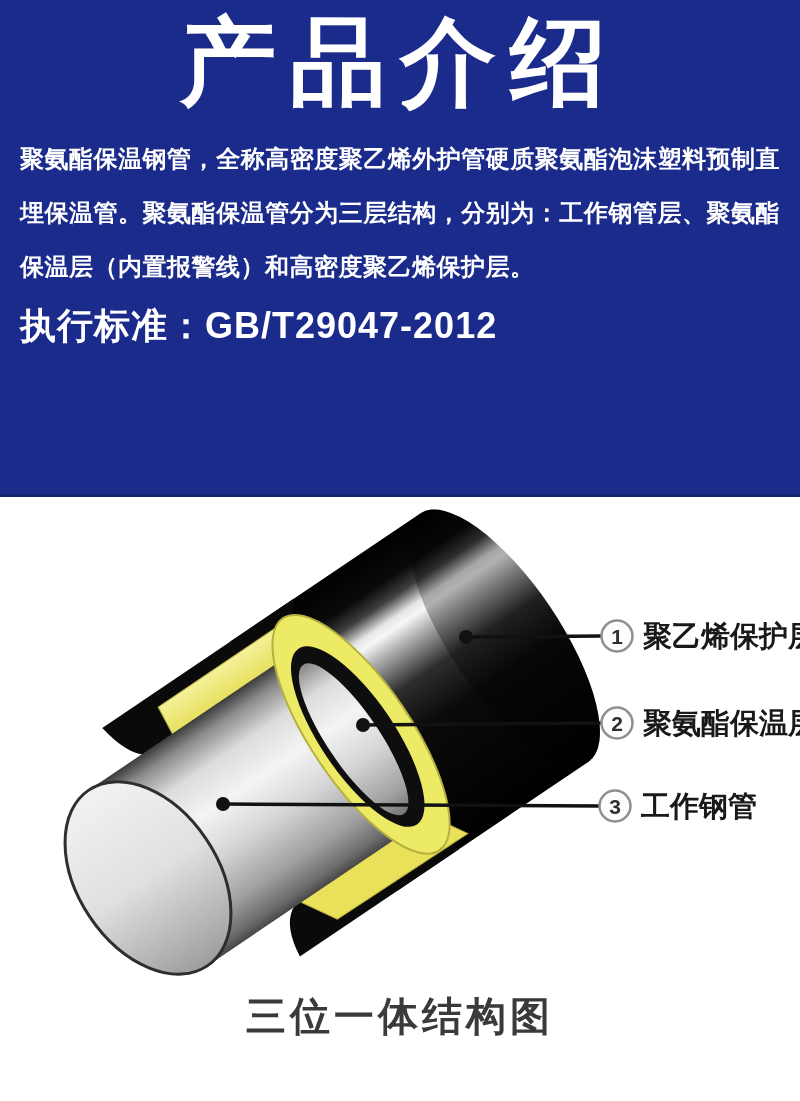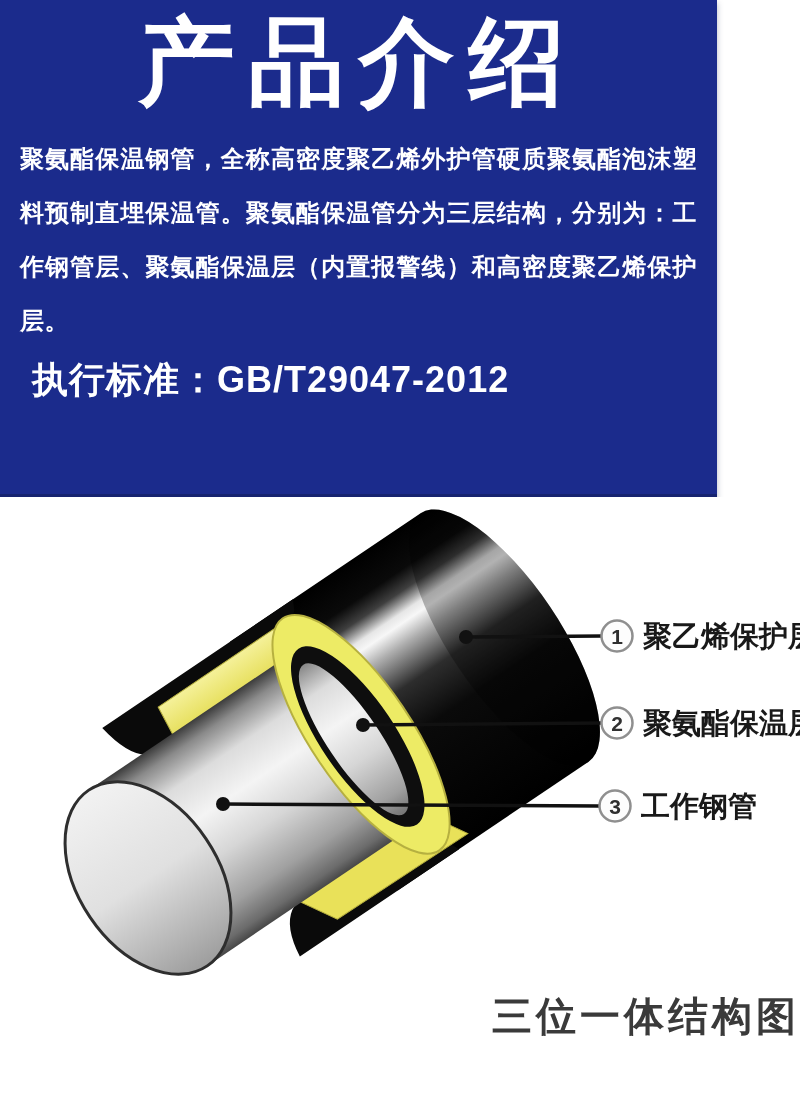--- a/index.html
+++ b/index.html
@@ -3,48 +3,48 @@
 <meta charset="utf-8">
 <style>
   html,body{margin:0;padding:0;background:#ffffff;}
   #page{
     position:relative;width:800px;height:1101px;margin:0 auto;
     background:#ffffff;overflow:hidden;
     font-family:"Liberation Sans","DejaVu Sans",sans-serif;
   }
   
   .panel{
-    position:absolute;left:0;top:0;width:717px;height:497px;
+    position:absolute;left:0;top:0;width:800px;height:497px;
     background:#1b2b8c;color:#ffffff;overflow:hidden;
     box-sizing:border-box;padding:8px 20px 0 20px;
     border-bottom:3px solid #16236f;
     box-shadow:0 3px 6px rgba(40,50,90,.35);
   }
   .title{
     text-align:center;font-size:96px;line-height:108px;font-weight:900;
     letter-spacing:14px;margin:0;white-space:nowrap;
   }
   .intro{
     margin:16px 0 0 0;font-size:24px;line-height:54px;font-weight:700;
     letter-spacing:.5px;text-align:justify;
   }
   .std-title{
-    margin:8px 0 0 12px;font-size:36px;line-height:48px;font-weight:800;
+    margin:8px 0 0 0;font-size:36px;line-height:48px;font-weight:800;
     letter-spacing:1px;white-space:nowrap;
   }
   .std-sub{
     margin:0;font-size:33px;line-height:45px;font-weight:900;
     letter-spacing:1px;text-align:justify;
   }
   
   .diagram{position:absolute;left:0;top:497px;width:800px;height:488px;background:#ffffff;}
   .diagram svg{display:block;}
   .caption{
     position:absolute;left:0;top:988px;width:800px;height:60px;
-    text-align:right;font-size:40px;line-height:56px;font-weight:700;
+    text-align:center;font-size:40px;line-height:56px;font-weight:700;
     letter-spacing:4px;color:#3a3a3a;
   }
   .callout-label{font-size:29px;font-weight:700;fill:#191919;}
   .callout-num{font-size:21px;font-weight:700;fill:#2f2f2f;}
 </style>
 </head>
 <body>
 
 <div id="page">
 

